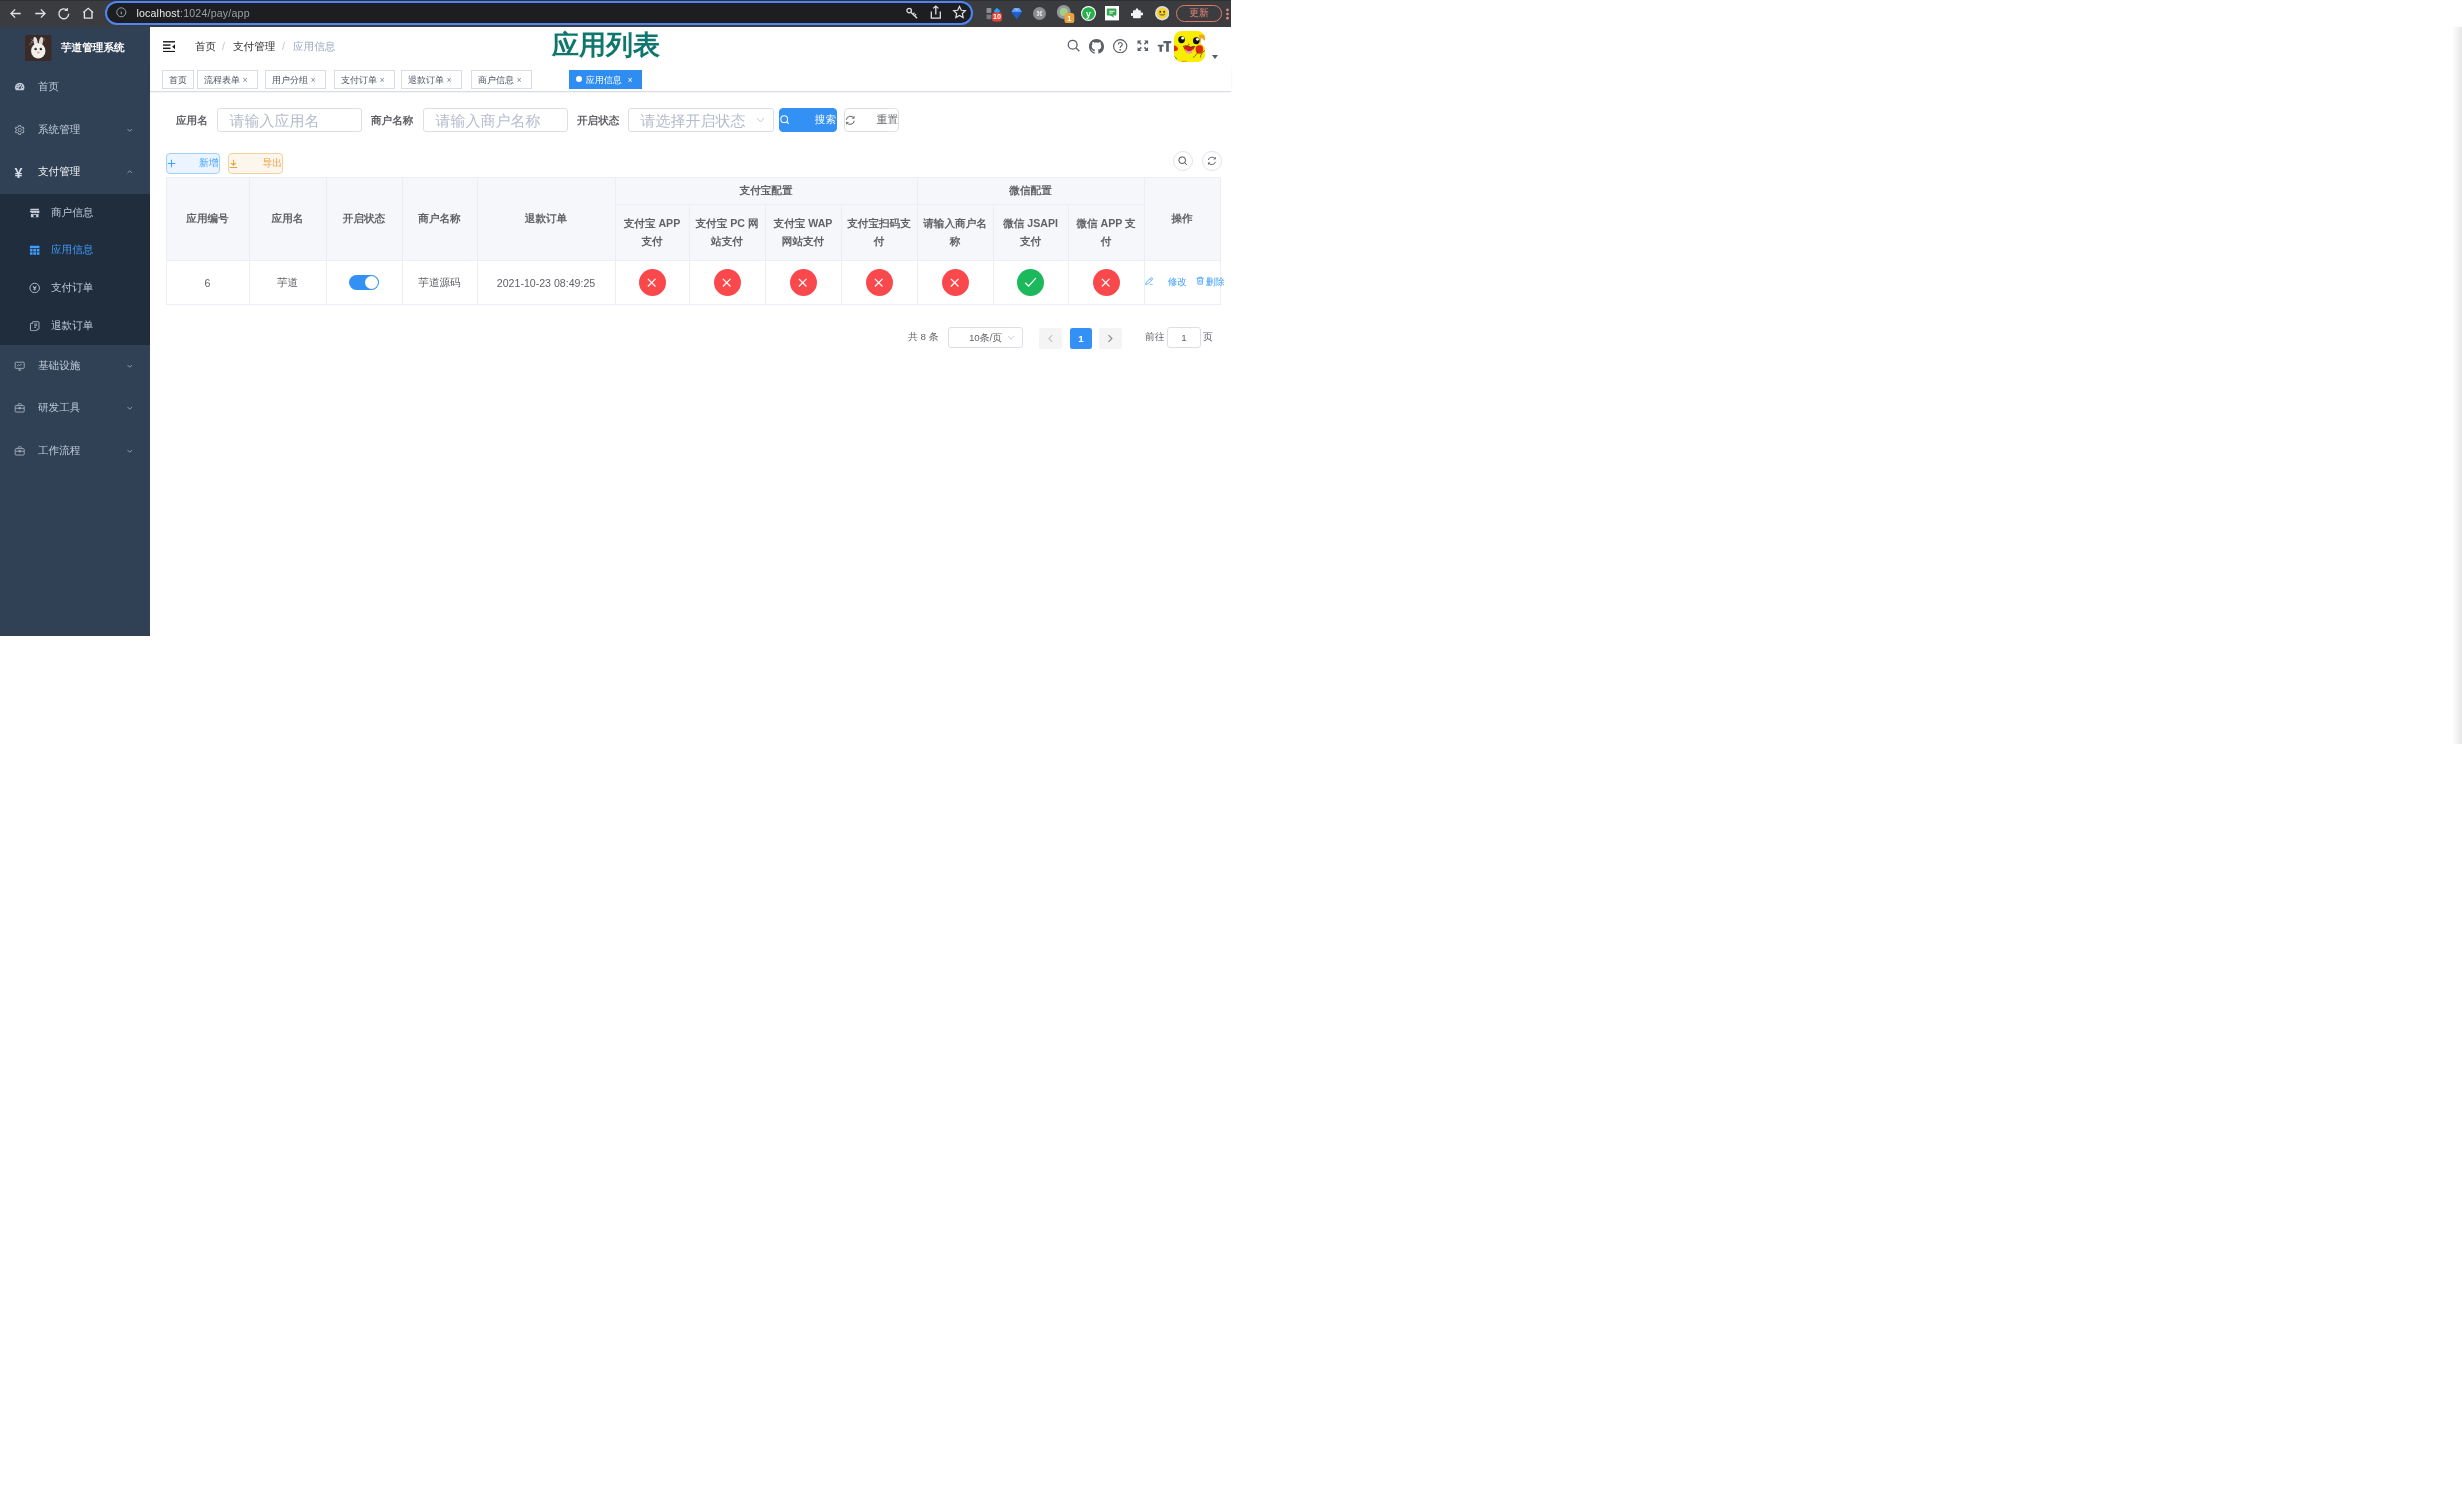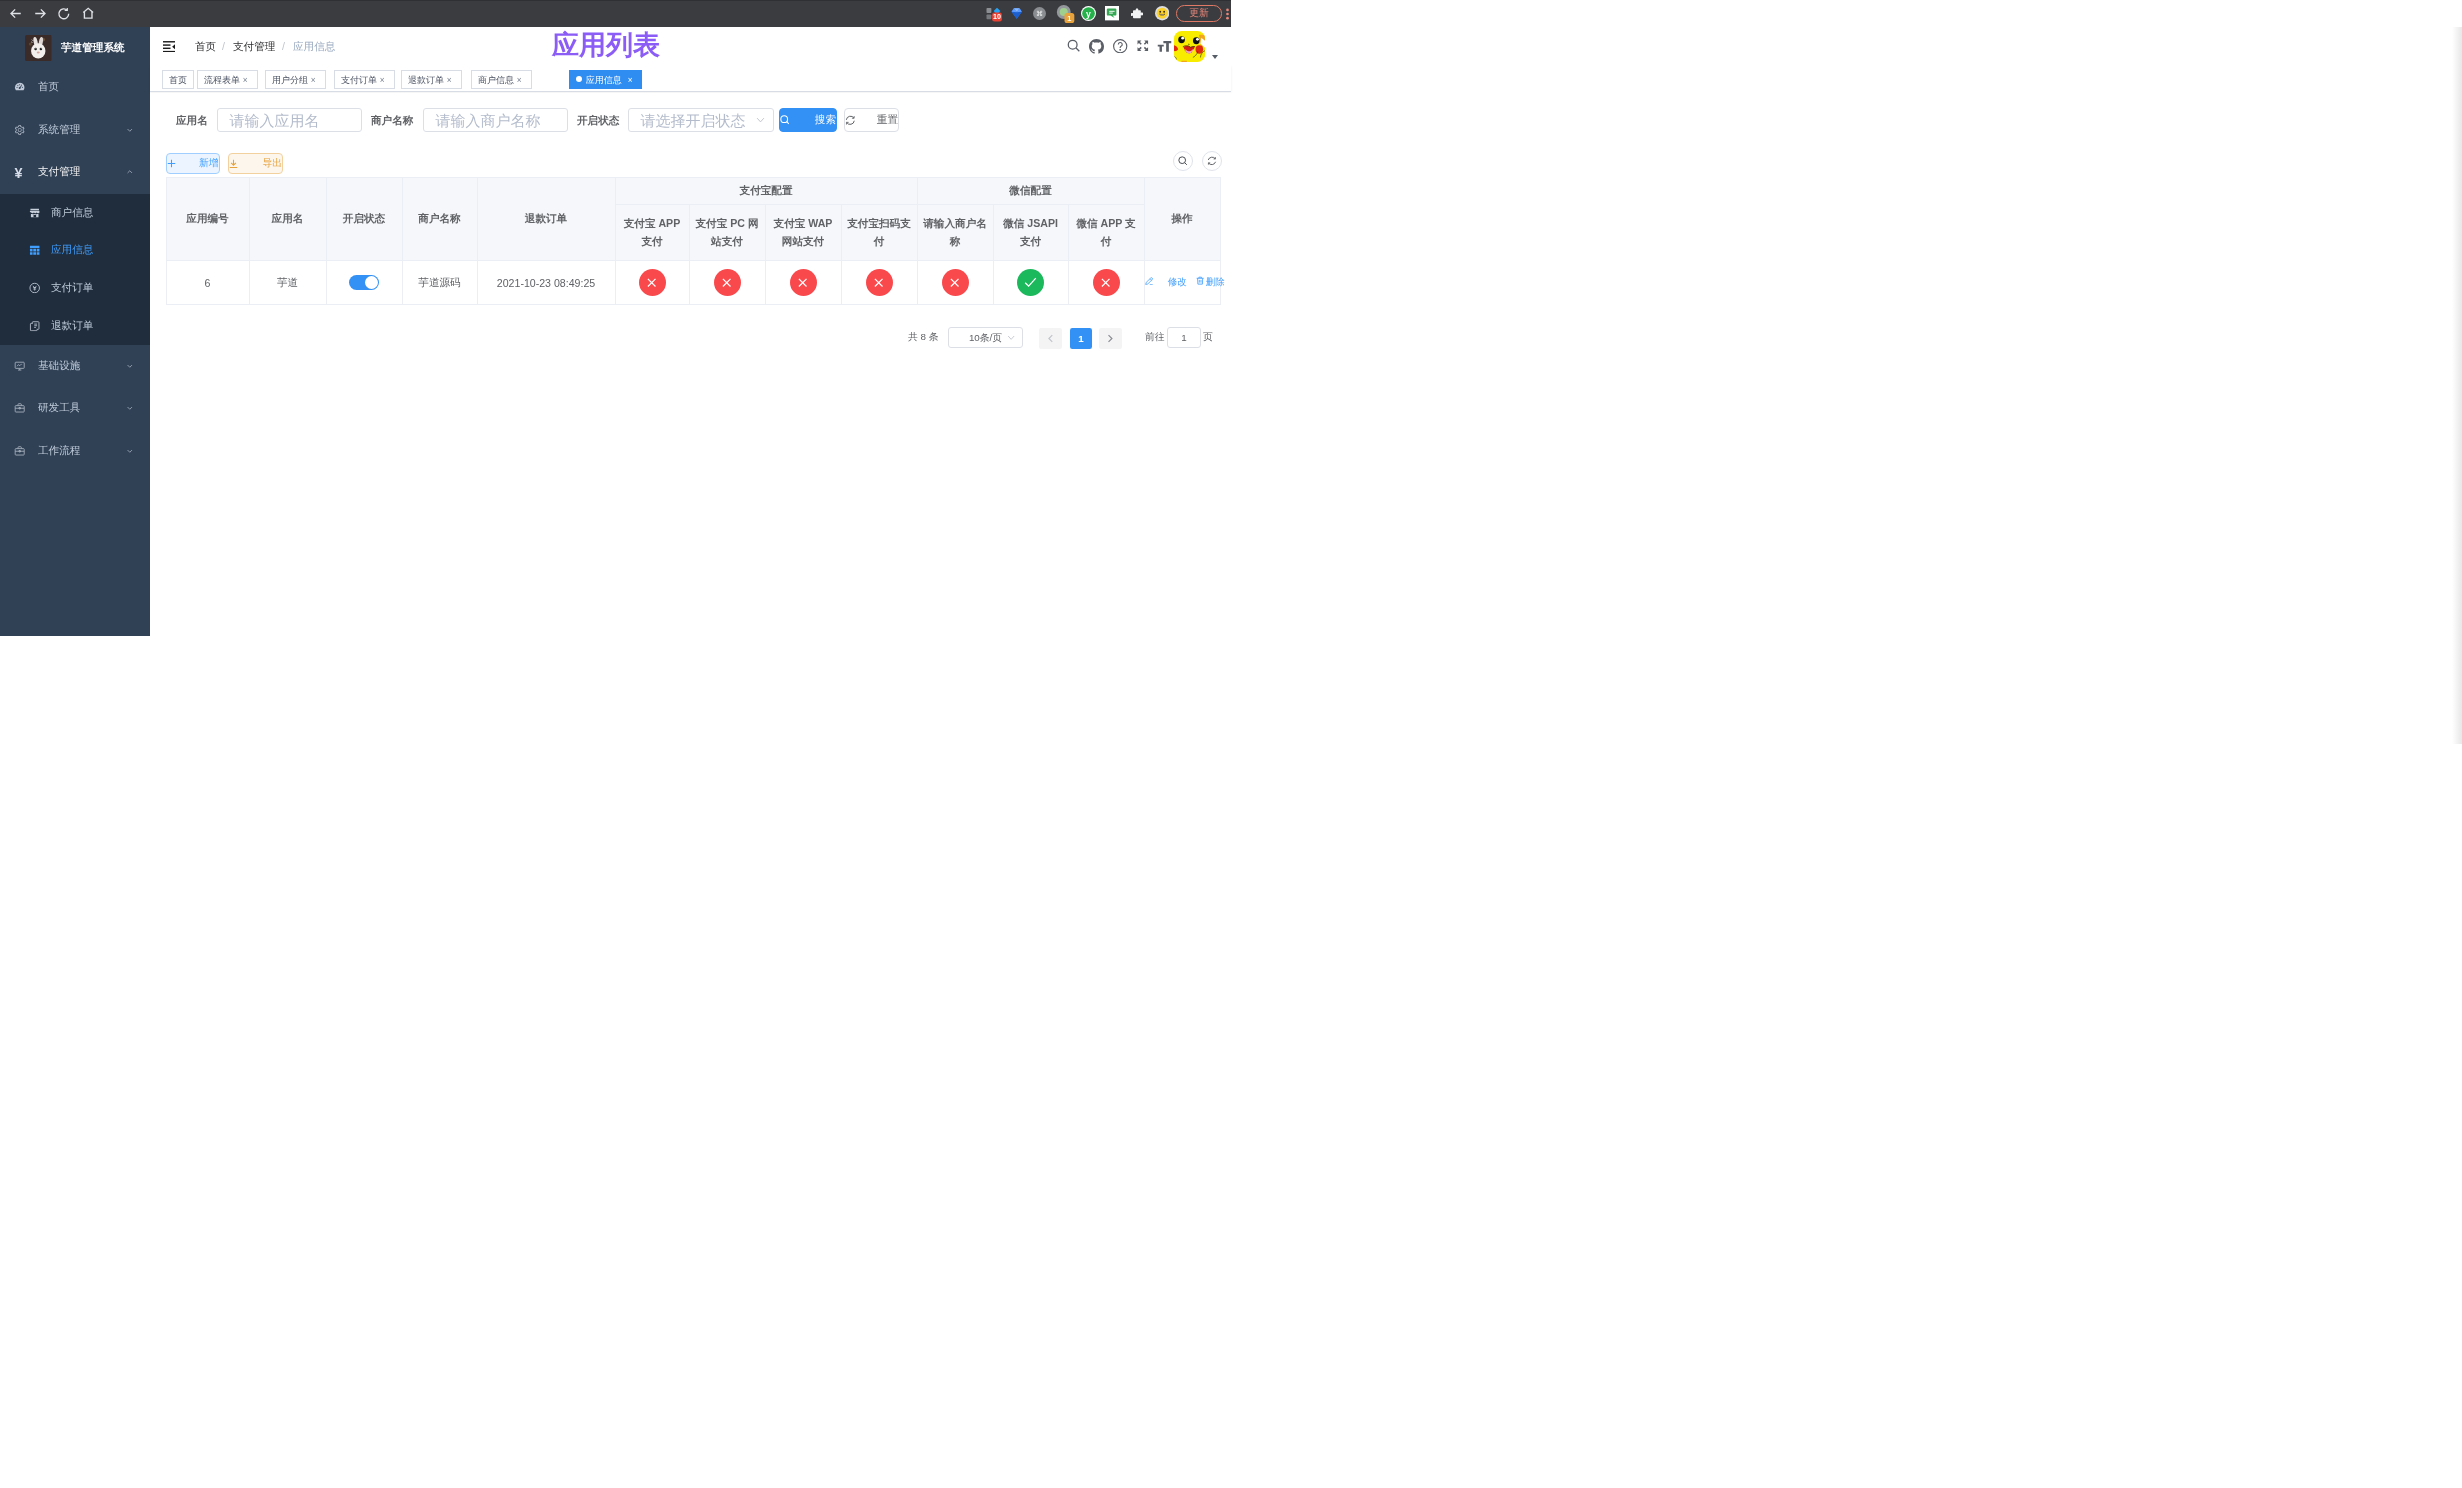--- a/index.html
+++ b/index.html
@@ -25,21 +25,21 @@
   .mitem .chev { position:absolute; right:16.7px; top:50%; transform:translateY(-50%); width:7.6px; height:7.6px; }
   .sub { height:38px; background:#1f2d3d; }
   .sub .ic { left:29px; }
   .sub .txt { left:51px; }
   .active { color:#409eff; }
   .active .ic { color:#409eff; }
   
   #navbar { position:absolute; left:0; top:0; width:1081px; height:38px; background:#fff; }
   #hamb { position:absolute; left:13px; top:13.6px; width:12px; height:11.4px; }
   .bc { position:absolute; top:13px; font-size:10.6px; }
-  #redtitle { position:absolute; left:402px; top:3px; color:#8b5cf6;
+  #redtitle { position:absolute; left:402px; top:3px; color:#0f766e;
     font-size:27px; font-weight:bold; line-height:1.15; }
   .nav-ic { position:absolute; top:0; height:38px; display:flex; align-items:center; justify-content:center; color:#5a5e66; }
   #avatar { position:absolute; left:1024px; top:3.8px; width:31px; height:31px; border-radius:7.6px; overflow:hidden; }
   #avcaret { position:absolute; left:1062px; top:28px; width:0; height:0; border:3.4px solid transparent; border-top:4.5px solid #565d66; }
   
   #tagsbar { position:absolute; left:0; top:38px; width:1081px; height:27px; background:#fff;
     border-bottom:0.8px solid #d8dce5; box-shadow:0 0.8px 2.3px 0 rgba(0,0,0,.08); }
   .tag { position:absolute; top:4.5px; height:19.7px; line-height:18px; border:0.8px solid #d8dce5; background:#fff;
     color:#495060; font-size:9px; padding:0 6px; white-space:nowrap; }
   .tag .x { display:inline-block; width:10.6px; text-align:center; font-size:8.3px; color:#7b8494; }
@@ -96,20 +96,39 @@
         <path d="M13.6 1.2v3.4h-3.4" stroke-width="1.6"></path>
       </svg>
   </div>
   <div class="cicon" style="left:79px;width:18px;">
     <svg width="14.4" height="14.4" viewBox="0 0 19 19" fill="none" stroke="#dee1e6" stroke-width="1.8">
         <path d="M3 8.5 9.5 3l6.5 5.5"></path>
         <path d="M4.5 7.5V16h10V7.5"></path>
       </svg>
   </div>
 
+  <div id="urlbar">
+    <svg style="margin-left:9px" width="10.6" height="10.6" viewBox="0 0 16 16" fill="none" stroke="#9aa0a6" stroke-width="1.5">
+        <circle cx="8" cy="8" r="6.8"></circle>
+        <path d="M8 7.2v3.6M8 4.6v.3" stroke-width="1.7"></path>
+      </svg>
+    <div id="urltext">localhost<span>:1024/pay/app</span></div>
+    <div style="flex:1"></div>
+    <svg style="margin-right:9px" width="14.4" height="14.4" viewBox="0 0 19 19" fill="none" stroke="#dee1e6" stroke-width="1.7">
+        <circle cx="5.5" cy="6" r="3"></circle>
+        <path d="M8 8.5 16 16.2M12.5 13l2.2-2.2M10.5 11l2-2"></path>
+      </svg>
+    <svg style="margin-right:9.8px" width="13.6" height="15" viewBox="0 0 18 20" fill="none" stroke="#dee1e6" stroke-width="1.7">
+        <path d="M9 1.5v11M5.5 4.5 9 1.5l3.5 3"></path>
+        <path d="M3 8.5v9h12v-9"></path>
+      </svg>
+    <svg style="margin-right:3.8px" width="15" height="15" viewBox="0 0 20 20" fill="none" stroke="#dee1e6" stroke-width="1.6">
+        <path d="m10 2 2.4 5 5.4.6-4 3.7 1.1 5.4L10 13.9l-4.9 2.8 1.1-5.4-4-3.7 5.4-.6z"></path>
+      </svg>
+  </div>
 
   <div class="cicon" style="left:984px;width:19px;">
     <svg width="18" height="18" viewBox="0 0 24 24">
         <rect x="2" y="4" width="6.5" height="6.5" rx="1" fill="#8b8e92"></rect>
         <rect x="2" y="12.5" width="6.5" height="6.5" rx="1" fill="#76797d"></rect>
         <path d="M16 3.5 20.5 8 16 12.5 11.5 8z" fill="#27a3f5"></path>
         <rect x="9.5" y="10" width="13" height="12" rx="3" fill="#e94235"></rect>
         <text x="16" y="19.3" font-size="9.5" font-weight="bold" fill="#fff" text-anchor="middle">10</text>
       </svg>
   </div>

